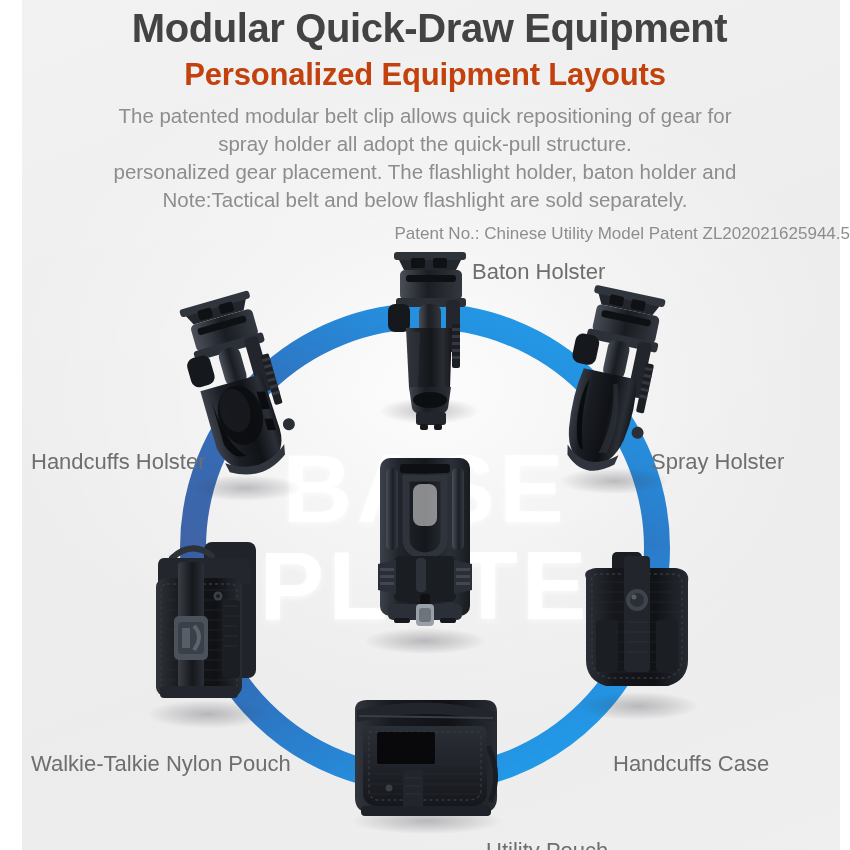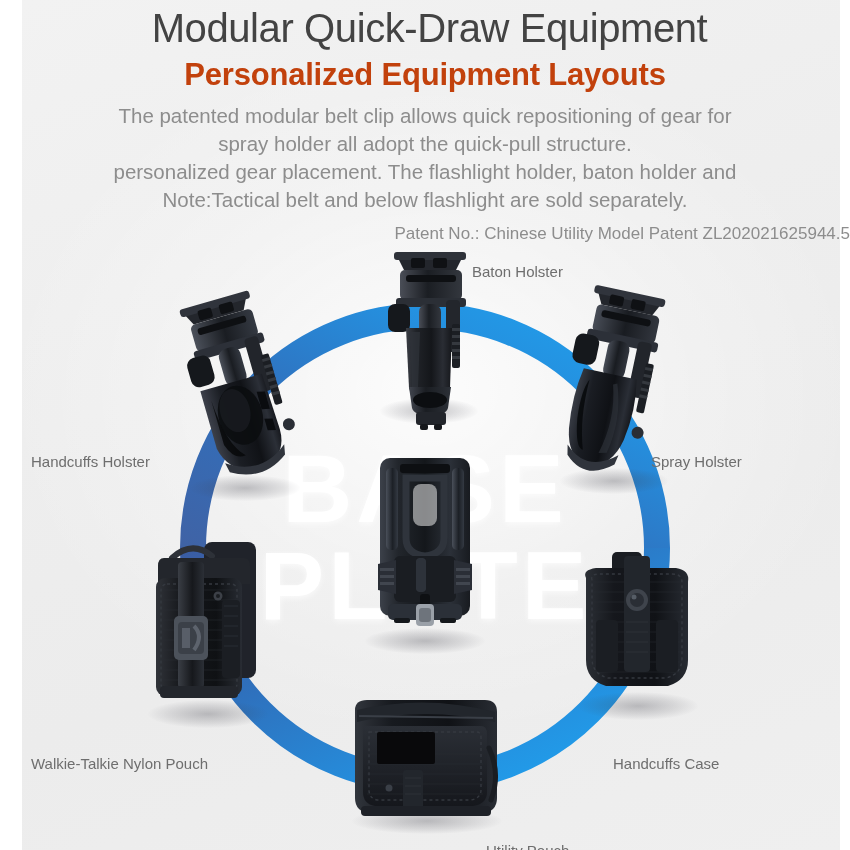--- a/index.html
+++ b/index.html
@@ -43,21 +43,21 @@
     position: absolute;
     left: 0; right: 0; top: 0;
     text-align: center;
     z-index: 20;
   }
   .title {
     margin: 0;
     padding-top: 4px;
     font-size: 40px;
     line-height: 48px;
-    font-weight: 400;
+    font-weight: 700;
     letter-spacing: -0.4px;
     color: #434343;
     padding-left: 9px;
   }
   .subtitle {
     margin: 0;
     padding-top: 3px;
     font-size: 31px;
     line-height: 39px;
     font-weight: 700;
@@ -114,21 +114,21 @@
     line-height: 97px;
     font-weight: 800;
     letter-spacing: 4px;
     color: #ffffff;
     text-shadow: 0 2px 6px rgba(255,255,255,0.7);
   }
 
   
   .label {
     position: absolute;
-    font-size: 15px;
+    font-size: 22px;
     line-height: 24px;
     color: #6e6e6e;
     white-space: nowrap;
     z-index: 40;
   }
 
   
   .product {
     position: absolute;
     z-index: 12;

